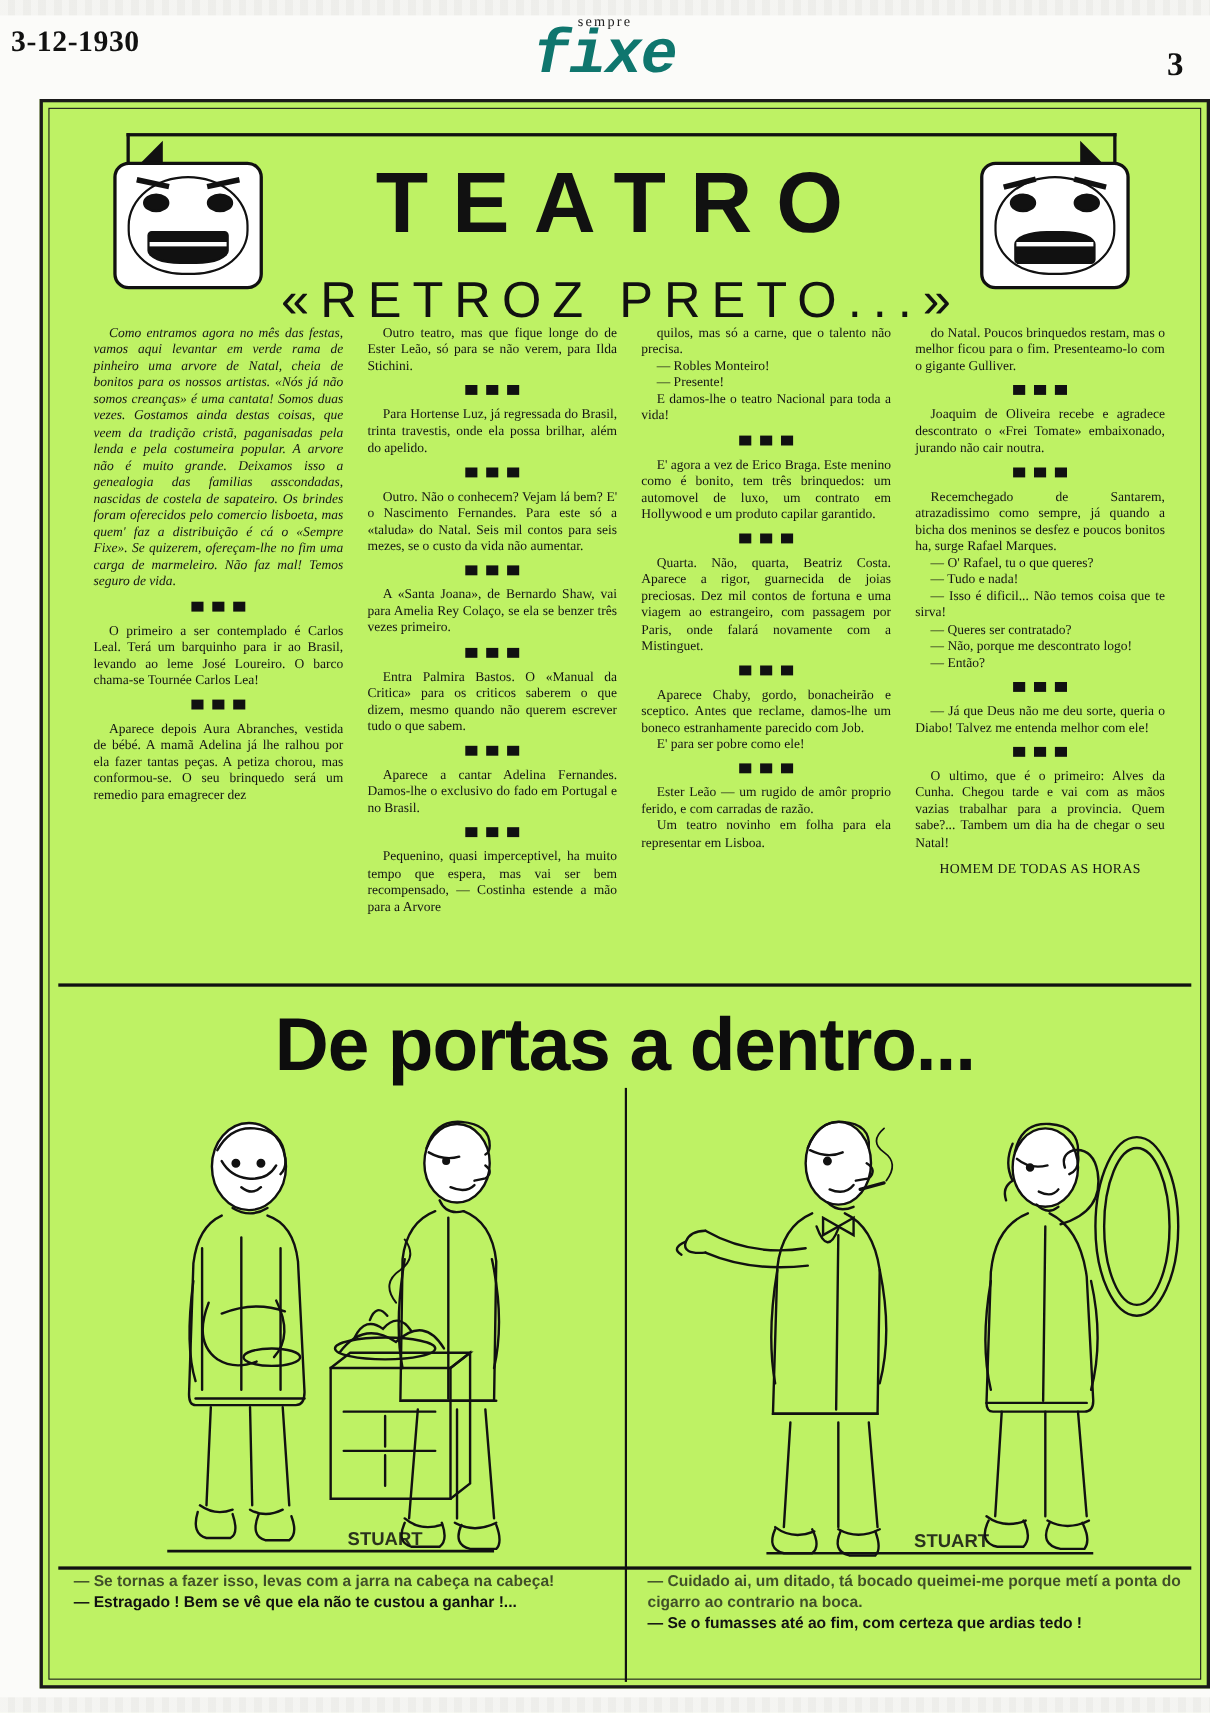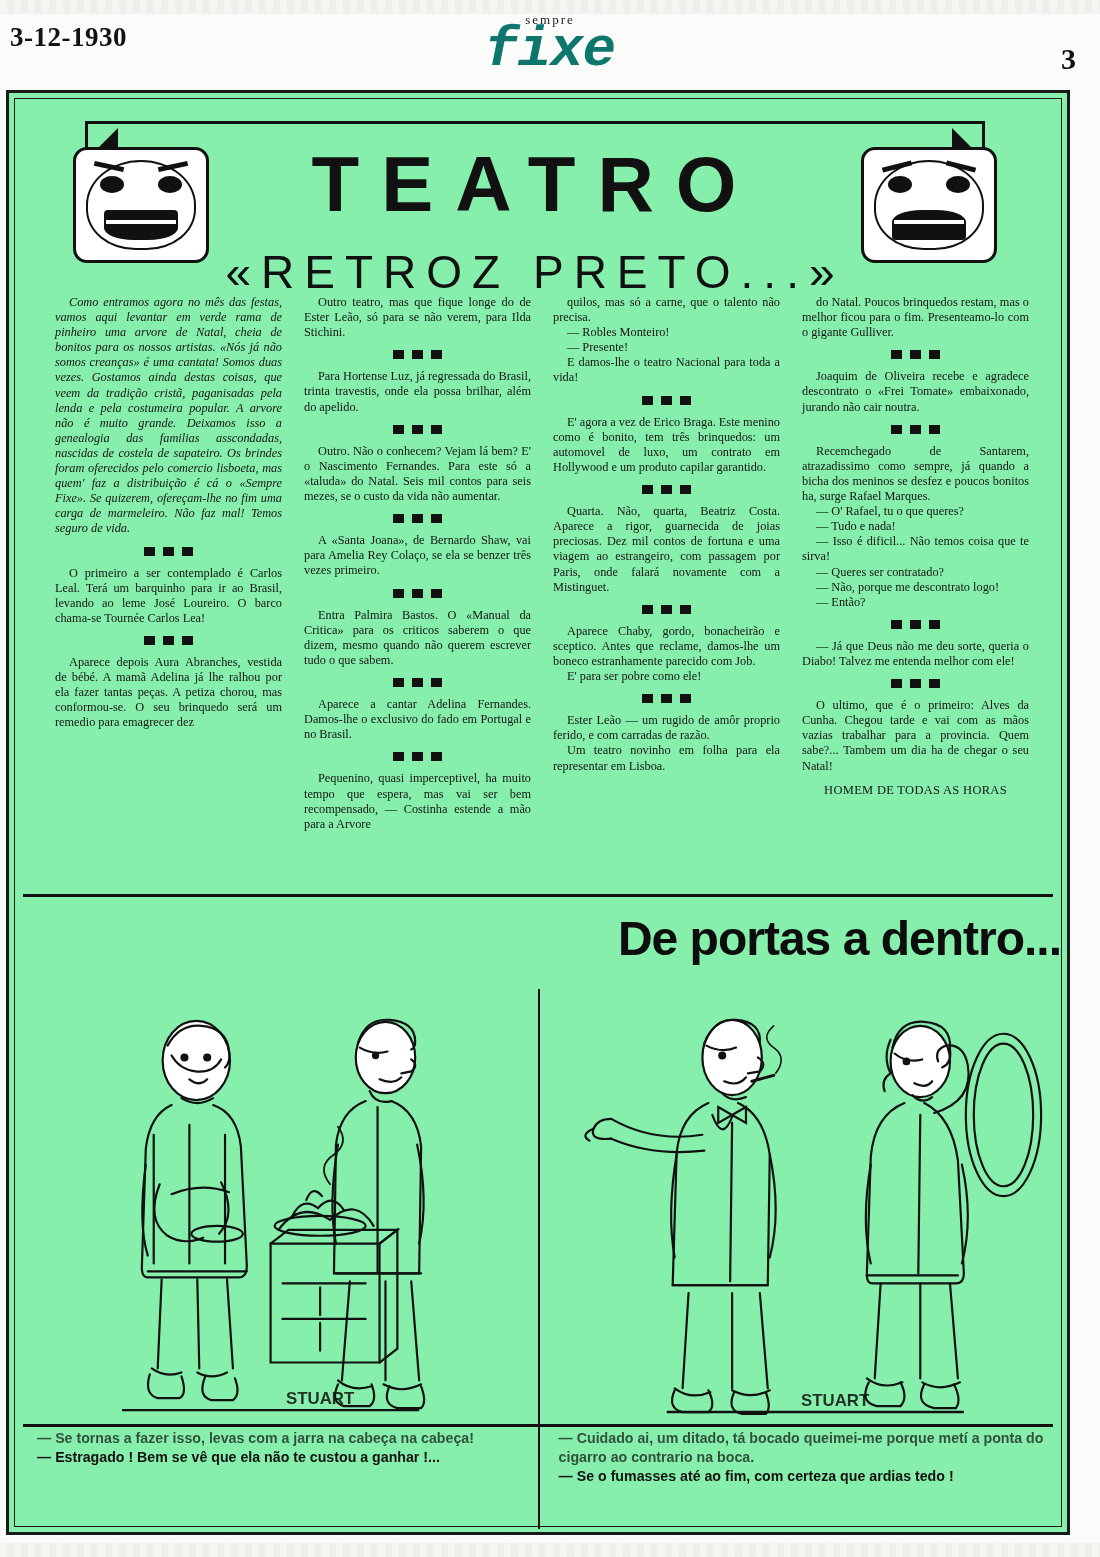--- a/index.html
+++ b/index.html
@@ -63,27 +63,27 @@
     font-style: italic;
     font-weight: bold;
     font-family: Liberation Mono, monospace;
     color: #0f766e;
     letter-spacing: -1px;
   }
 
   
   .frame {
     position: absolute;
-    left: 6px;
+    left: 36px;
     top: 90px;
     width: 1064px;
     height: 1445px;
     border: 3px solid #1a1a1a;
     box-sizing: border-box;
-    background: #86efac;
+    background: #bef264;
   }
   .frame-inner {
     position: absolute;
     inset: 5px;
     border: 1px solid #1a1a1a;
     box-sizing: border-box;
   }
 
   
   .teatro-head {
@@ -227,24 +227,24 @@
     left: 8px; right: 8px;
     height: 3px;
     background: #111;
   }
 
   
   .cartoon-title {
     position: absolute;
     left: 0; right: 0;
     top: 812px;
-    text-align: right;
+    text-align: center;
     font-family: "Liberation Sans", sans-serif;
     font-weight: bold;
-    font-size: 48px;
+    font-size: 68px;
     letter-spacing: -1px;
     color: #0d0d0d;
   }
   .comic-area {
     position: absolute;
     left: 8px; right: 8px;
     top: 895px;
     height: 435px;
   }
   .comic-half {

